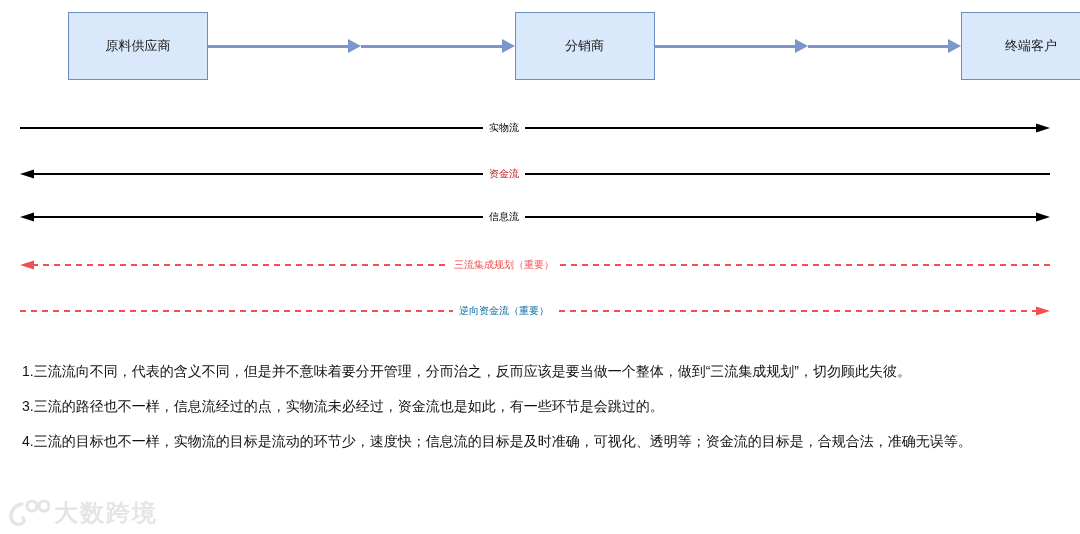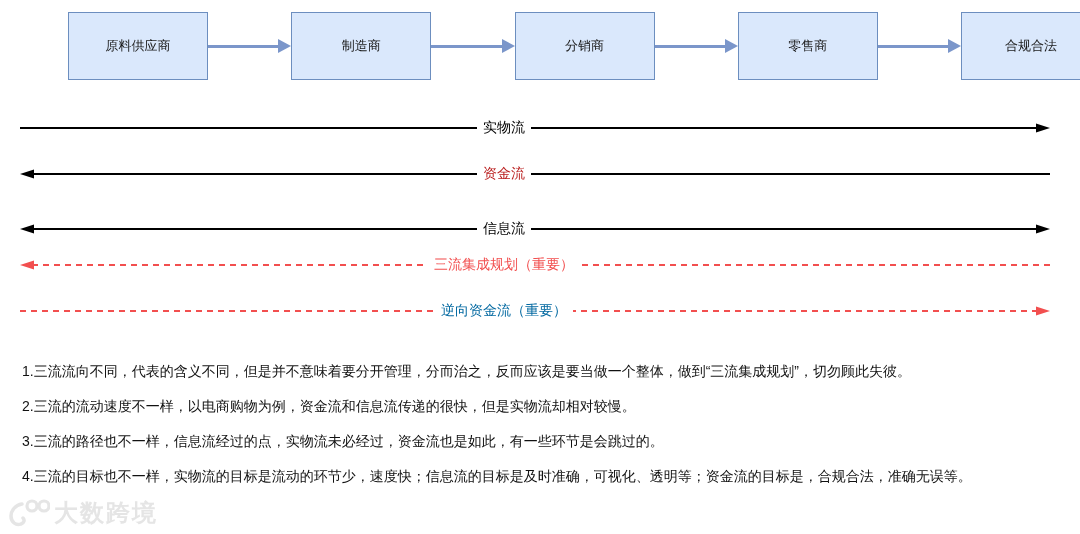--- a/index.html
+++ b/index.html
@@ -26,21 +26,21 @@
     border-left:13px solid var(--conn-color,#7b96ca);
     border-top:7px solid transparent;
     border-bottom:7px solid transparent;
   }
 
   
   .flow-row{position:absolute;left:20px;width:1030px;height:14px;}
   .flow-row svg{display:block;width:1030px;height:14px;}
   .flow-label{
     position:absolute;left:47%;top:50%;transform:translate(-50%,-50%);
-    background:#ffffff;padding:0 6px;font-size:14px;white-space:nowrap;
+    background:#ffffff;padding:0 6px;font-size:10px;white-space:nowrap;
   }
 
   
   .notes{position:absolute;left:22px;right:16px;top:364px;color:#111;}
   .notes p{margin:0 0 20px 0;font-size:14px;line-height:15px;white-space:nowrap;}
 
   
   .watermark{
     position:absolute;left:8px;top:497px;display:flex;align-items:center;
     color:var(--wm-color,#e5e5e5);
@@ -56,62 +56,56 @@
 <div id="stage">
 
   <div class="chain-row">
       <div class="node-box">
         <span>原料供应商</span>
       </div>
       <div class="connector">
         <div class="conn-line"></div>
         <div class="conn-head"></div>
       </div>
-      <div class="node-box">
-        <span>制造商</span>
-      </div>
       <div class="connector">
         <div class="conn-line"></div>
         <div class="conn-head"></div>
       </div>
       <div class="node-box">
         <span>分销商</span>
       </div>
       <div class="connector">
         <div class="conn-line"></div>
         <div class="conn-head"></div>
       </div>
-      <div class="node-box">
-        <span>零售商</span>
-      </div>
       <div class="connector">
         <div class="conn-line"></div>
         <div class="conn-head"></div>
       </div>
       <div class="node-box">
-        <span>合规合法</span>
+        <span>终端客户</span>
       </div>
     </div>
 
   <div>
       <div class="flow-row" style="top: 121px;">
         <svg viewBox="0 0 1030 14">
           <line x1="0" x2="1018" y1="7" y2="7" stroke="#000000" stroke-width="2"></line>
           <polygon points="1030,7 1016,2.5 1016,11.5" fill="#000000"></polygon>
         </svg>
         <span class="flow-label" style="color: rgb(0, 0, 0);">实物流</span>
       </div>
       <div class="flow-row" style="top: 167px;">
         <svg viewBox="0 0 1030 14">
           <line x1="12" x2="1030" y1="7" y2="7" stroke="#000000" stroke-width="2"></line>
           <polygon points="0,7 14,2.5 14,11.5" fill="#000000"></polygon>
         </svg>
         <span class="flow-label" style="color: #b91c1c;">资金流</span>
       </div>
-      <div class="flow-row" style="top: 210px; margin-top: 12px;">
+      <div class="flow-row" style="top: 210px;">
         <svg viewBox="0 0 1030 14">
           <line x1="12" x2="1018" y1="7" y2="7" stroke="#000000" stroke-width="2"></line>
           <polygon points="0,7 14,2.5 14,11.5" fill="#000000"></polygon>
           <polygon points="1030,7 1016,2.5 1016,11.5" fill="#000000"></polygon>
         </svg>
         <span class="flow-label" style="color: rgb(0, 0, 0);">信息流</span>
       </div>
       <div class="flow-row" style="top: 258px;">
         <svg viewBox="0 0 1030 14">
           <line x1="12" x2="1030" y1="7" y2="7" stroke="#f24f4f" stroke-width="2" stroke-dasharray="6 5"></line>
@@ -123,21 +117,20 @@
         <svg viewBox="0 0 1030 14">
           <line x1="0" x2="1018" y1="7" y2="7" stroke="#f24f4f" stroke-width="2" stroke-dasharray="6 5"></line>
           <polygon points="1030,7 1016,2.5 1016,11.5" fill="#f24f4f"></polygon>
         </svg>
         <span class="flow-label" style="color: #0369a1;">逆向资金流（重要）</span>
       </div>
     </div>
 
   <div class="notes">
     <p>1.三流流向不同，代表的含义不同，但是并不意味着要分开管理，分而治之，反而应该是要当做一个整体，做到“三流集成规划”，切勿顾此失彼。</p>
-    <p>2.三流的流动速度不一样，以电商购物为例，资金流和信息流传递的很快，但是实物流却相对较慢。</p>
     <p>3.三流的路径也不一样，信息流经过的点，实物流未必经过，资金流也是如此，有一些环节是会跳过的。</p>
     <p>4.三流的目标也不一样，实物流的目标是流动的环节少，速度快；信息流的目标是及时准确，可视化、透明等；资金流的目标是，合规合法，准确无误等。</p>
   </div>
 
   <div class="watermark">
     <svg width="42" height="30" viewBox="0 0 42 30">
       <path d="M14 6 C7 7 3 13 3 18 C3 24 8 28 13 26 C16 25 17 22 15 20" fill="none" stroke="var(--wm-color,#e5e5e5)" stroke-width="3.5" stroke-linecap="round"></path>
       <circle cx="24" cy="8" r="5" fill="none" stroke="var(--wm-color,#e5e5e5)" stroke-width="3.2"></circle>
       <circle cx="36" cy="8" r="5" fill="none" stroke="var(--wm-color,#e5e5e5)" stroke-width="3.2"></circle>
     </svg>

